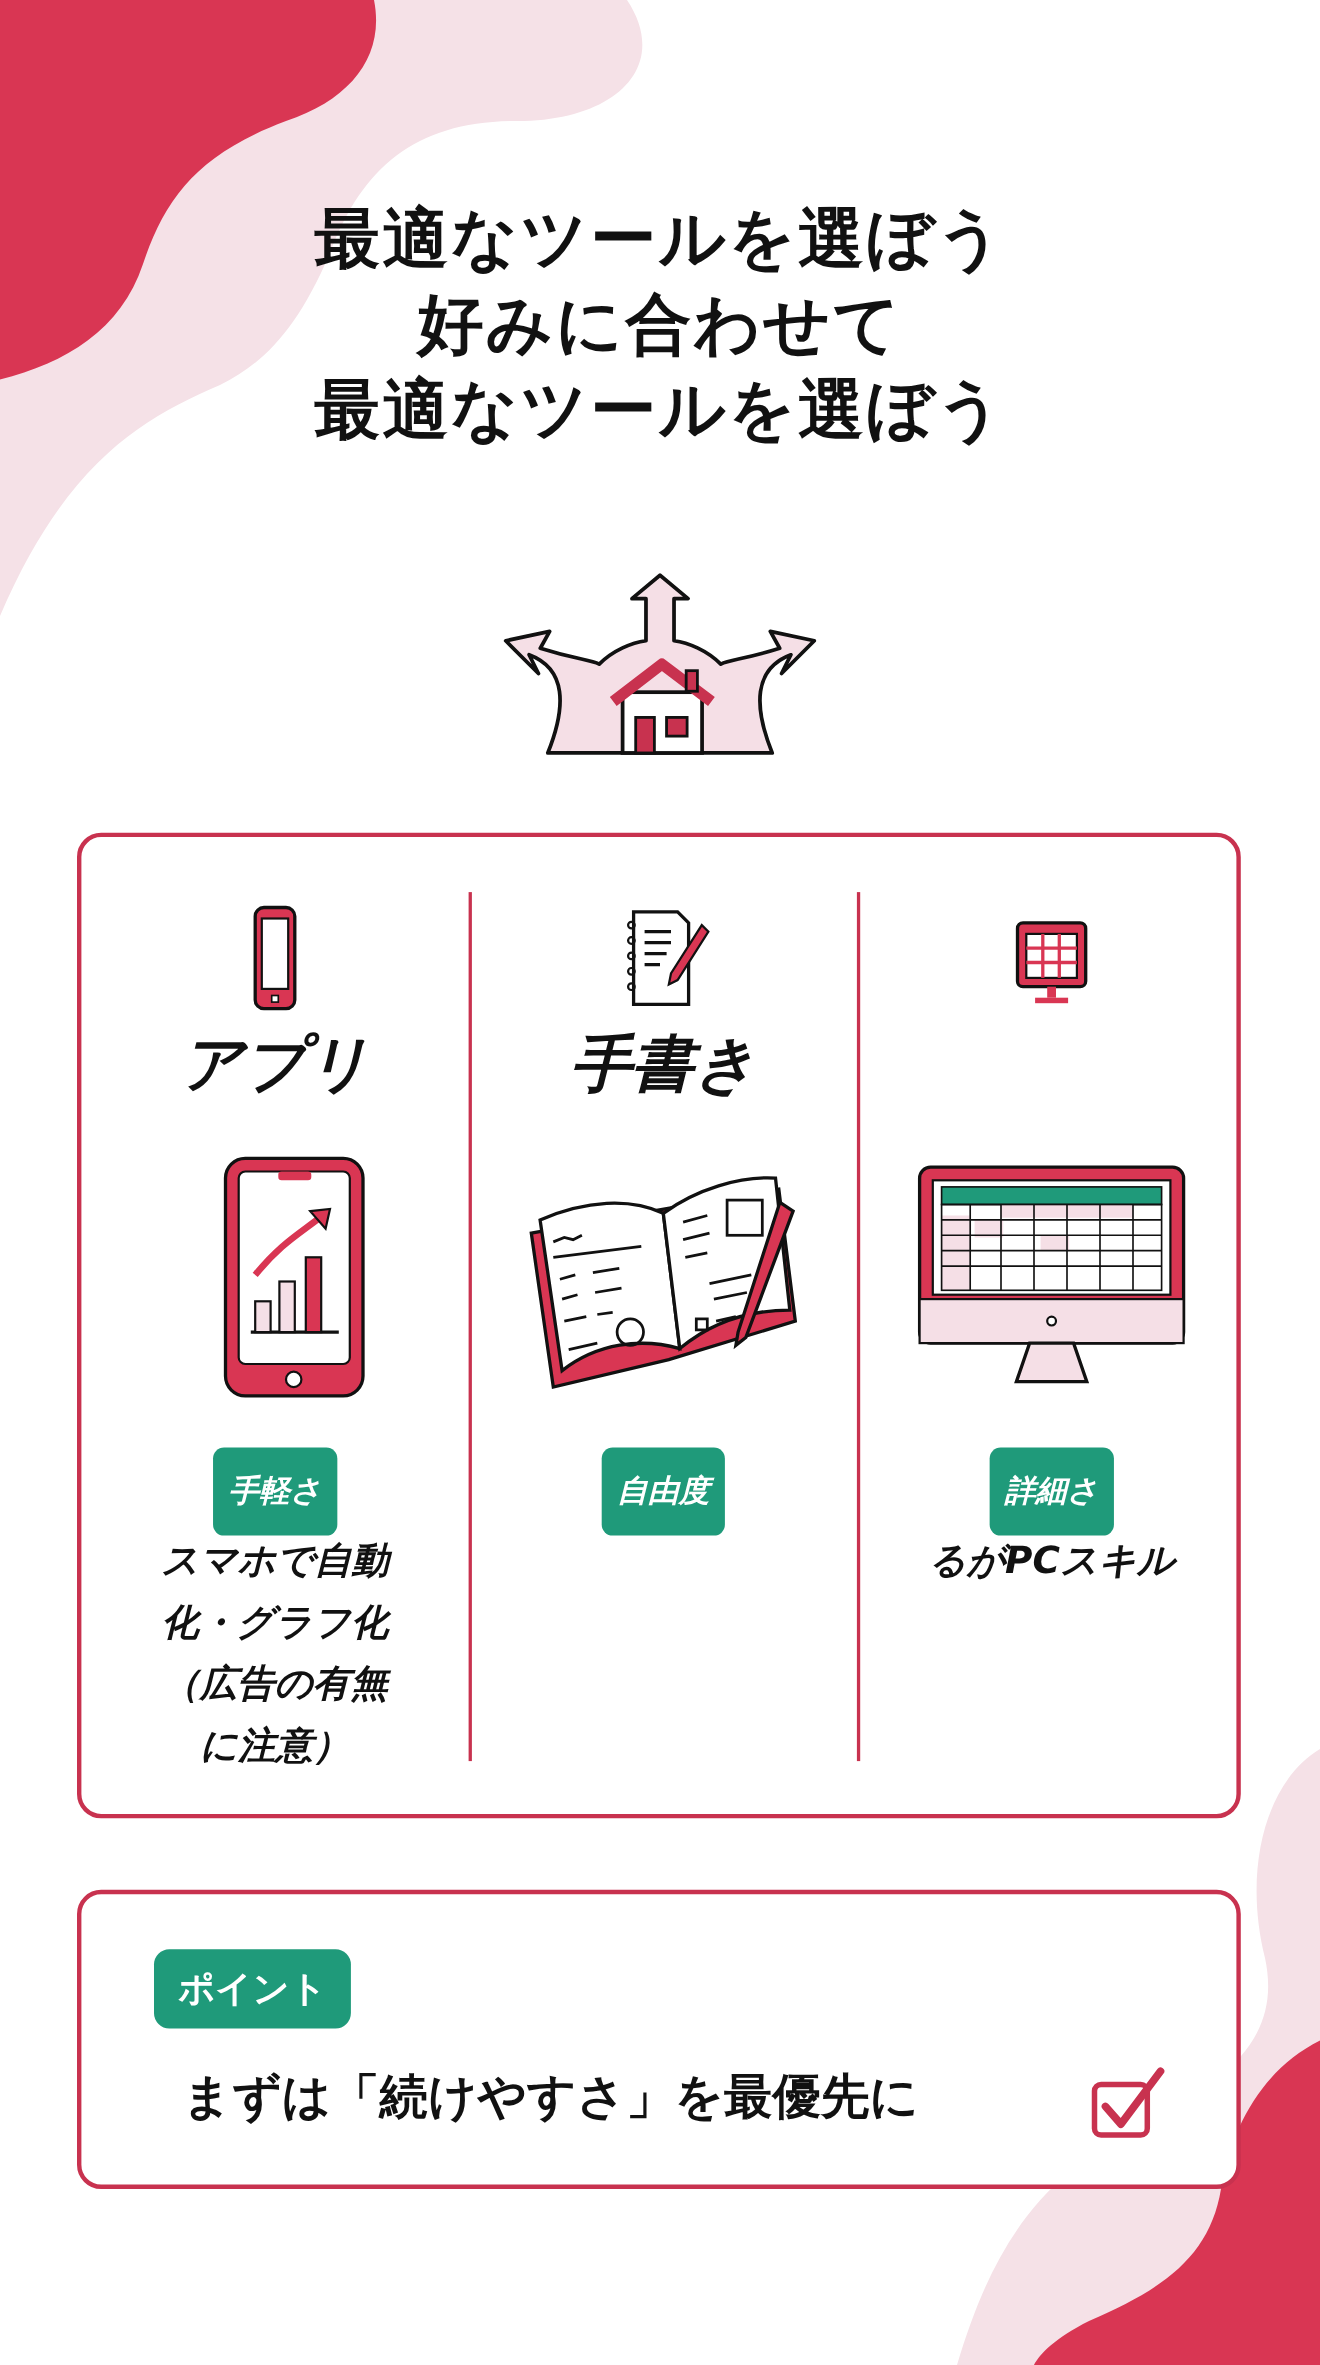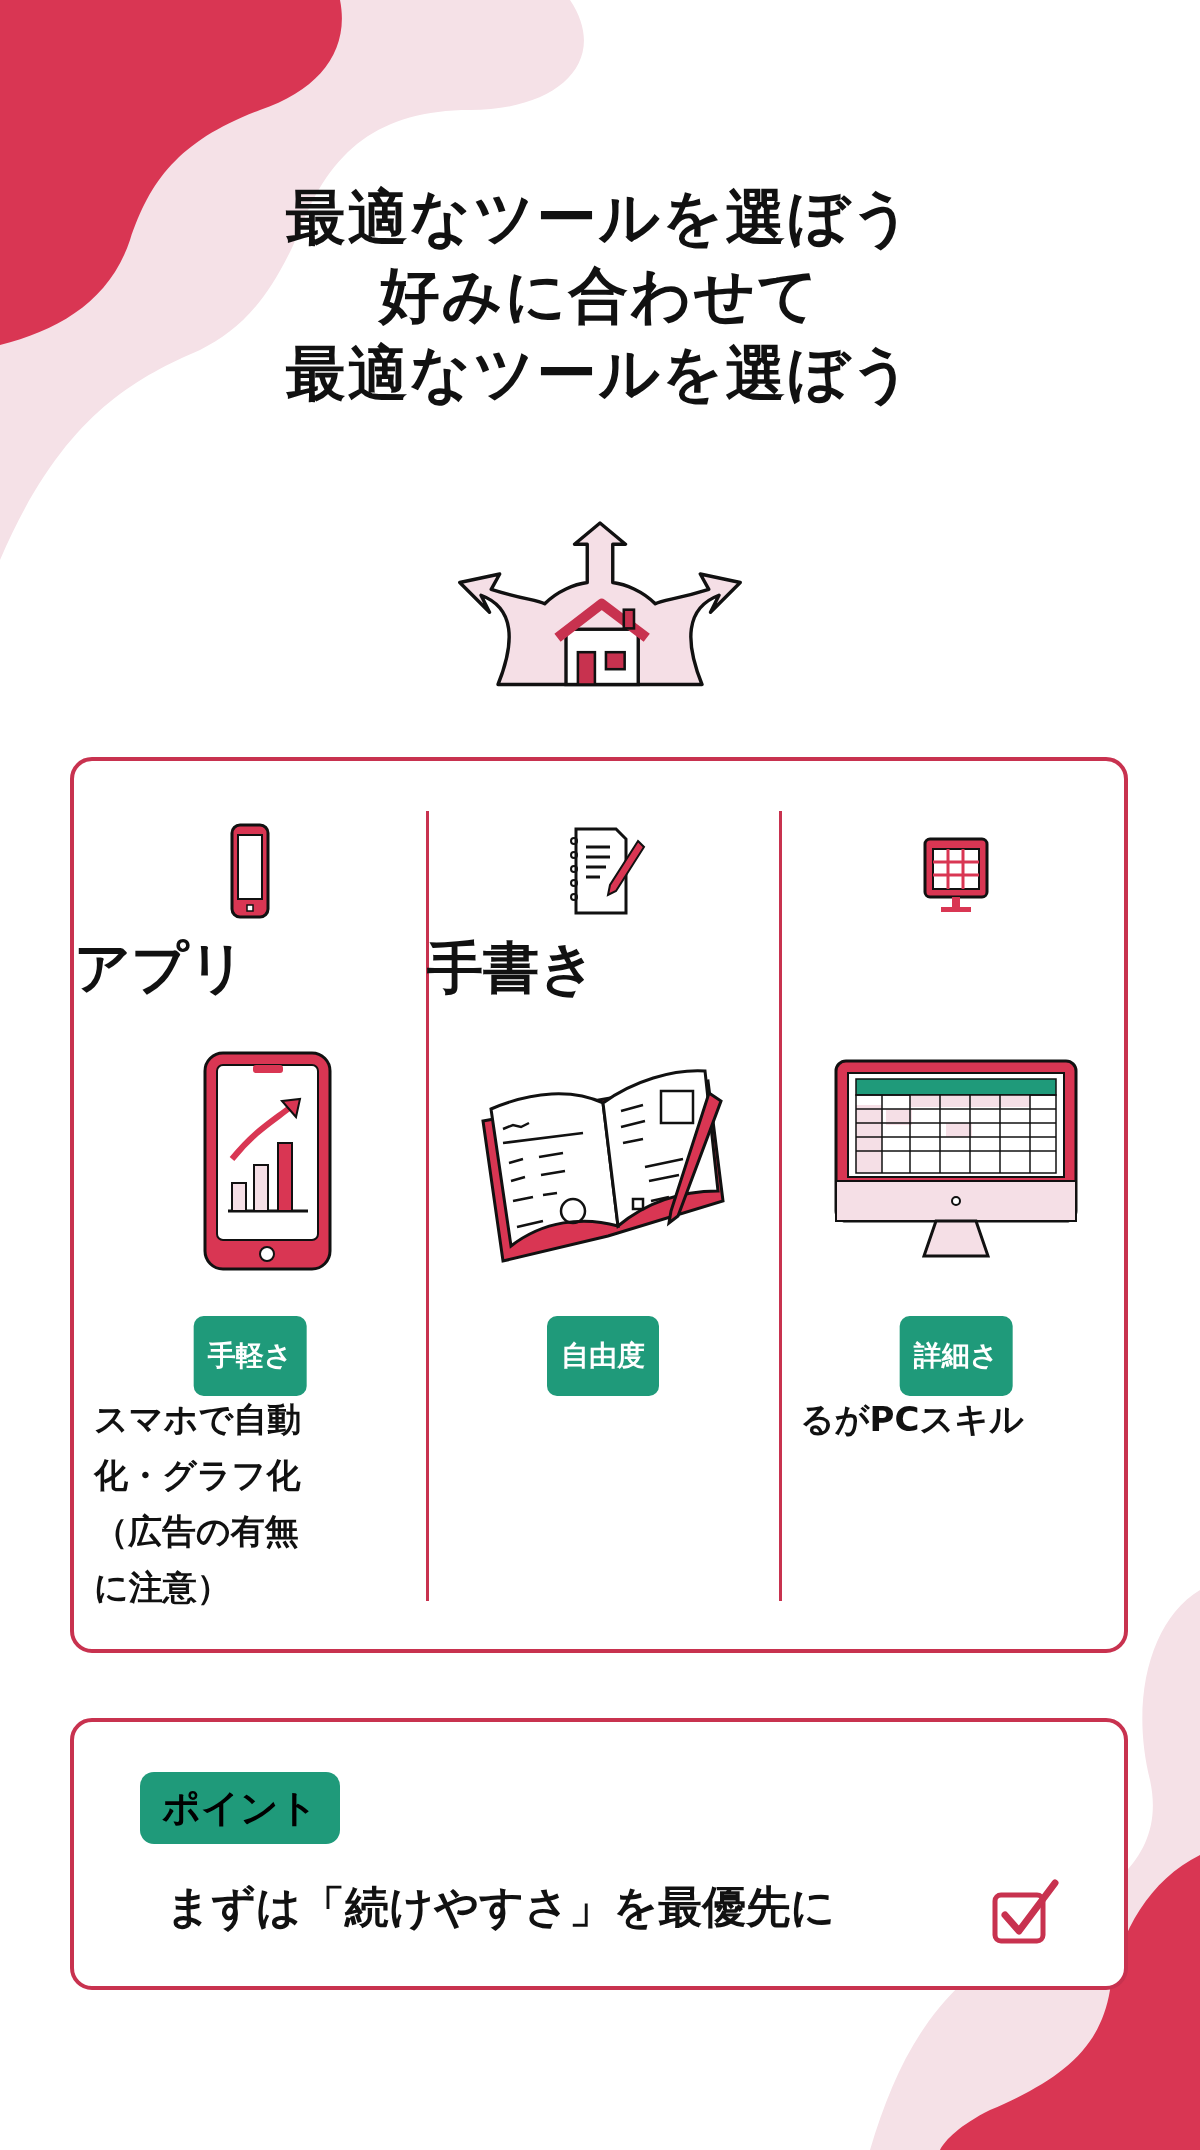--- a/index.html
+++ b/index.html
@@ -3,29 +3,29 @@
 <meta charset="utf-8">
 <style>
   html,body{margin:0;padding:0;}
   body{width:1200px;height:2150px;position:relative;overflow:hidden;background:#ffffff;font-family:"DejaVu Sans","Liberation Sans",sans-serif;color:#111;}
   .bg{position:absolute;left:0;top:0;width:1200px;height:2150px;z-index:0;}
   .title{position:absolute;left:0;top:178px;width:1200px;text-align:center;font-weight:bold;font-size:60px;line-height:78px;letter-spacing:2px;z-index:2;}
   .title div{white-space:nowrap;}
   .hero{position:absolute;left:430px;top:508px;width:340px;height:200px;z-index:2;}
   .card{position:absolute;left:70px;top:757px;width:1058px;height:896px;border:4px solid #c8324f;border-radius:22px;background:#fff;z-index:2;box-sizing:border-box;}
   .divider{position:absolute;top:50px;width:3px;height:790px;background:#c8324f;}
-  .col{position:absolute;top:0;width:352px;height:100%;}
+  .col{position:absolute;top:0;width:352px;height:100%;text-align:center;font-style:italic;}
   .col .smallicon{position:absolute;left:50%;transform:translateX(-50%);top:60px;width:90px;height:100px;}
   .col .name{position:absolute;left:0;width:100%;top:172px;font-weight:bold;font-size:56px;line-height:70px;}
   .col .bigicon{position:absolute;left:50%;transform:translateX(-50%);top:290px;width:260px;height:220px;}
   .badge{position:absolute;left:50%;transform:translateX(-50%);top:555px;background:#1f9a7a;color:#fff;font-weight:bold;font-size:28px;line-height:48px;padding:16px 14px;border-radius:10px;white-space:nowrap;}
   .desc{position:absolute;left:20px;right:20px;top:630px;font-weight:bold;font-size:34px;line-height:56px;}
   .desc div{white-space:nowrap;}
   .point{position:absolute;left:70px;top:1718px;width:1058px;height:272px;border:4px solid #c8324f;border-radius:22px;background:#fff;z-index:2;box-sizing:border-box;}
-  .point-badge{position:absolute;left:66px;top:50px;background:#1f9a7a;color:#000000;font-weight:bold;font-size:38px;line-height:72px;padding:0 22px;border-radius:14px;}
+  .point-badge{position:absolute;left:66px;top:50px;background:#1f9a7a;color:#ffffff;font-weight:bold;font-size:33px;line-height:72px;padding:0 22px;border-radius:14px;}
   .point-text{position:absolute;left:92px;top:150px;font-weight:bold;font-size:44px;line-height:70px;white-space:nowrap;}
   .check{position:absolute;left:915px;top:155px;width:80px;height:70px;}
 </style>
 </head>
 <body>
 
 <svg class="bg" viewBox="0 0 1200 2150">
   <path d="M0 0 H570 C610 60 560 110 470 110 C380 110 330 150 300 230 C270 300 240 330 200 350 C130 380 60 420 0 560 Z" fill="#f5e1e7"></path>
   <path d="M0 0 H340 C350 50 320 90 260 110 C180 140 150 180 130 240 C110 300 60 330 0 345 Z" fill="#d93653"></path>
   <path d="M1200 1590 C1150 1620 1130 1700 1150 1780 C1165 1850 1120 1890 1040 1930 C940 1980 900 2050 870 2150 H1200 Z" fill="#f5e1e7"></path>

